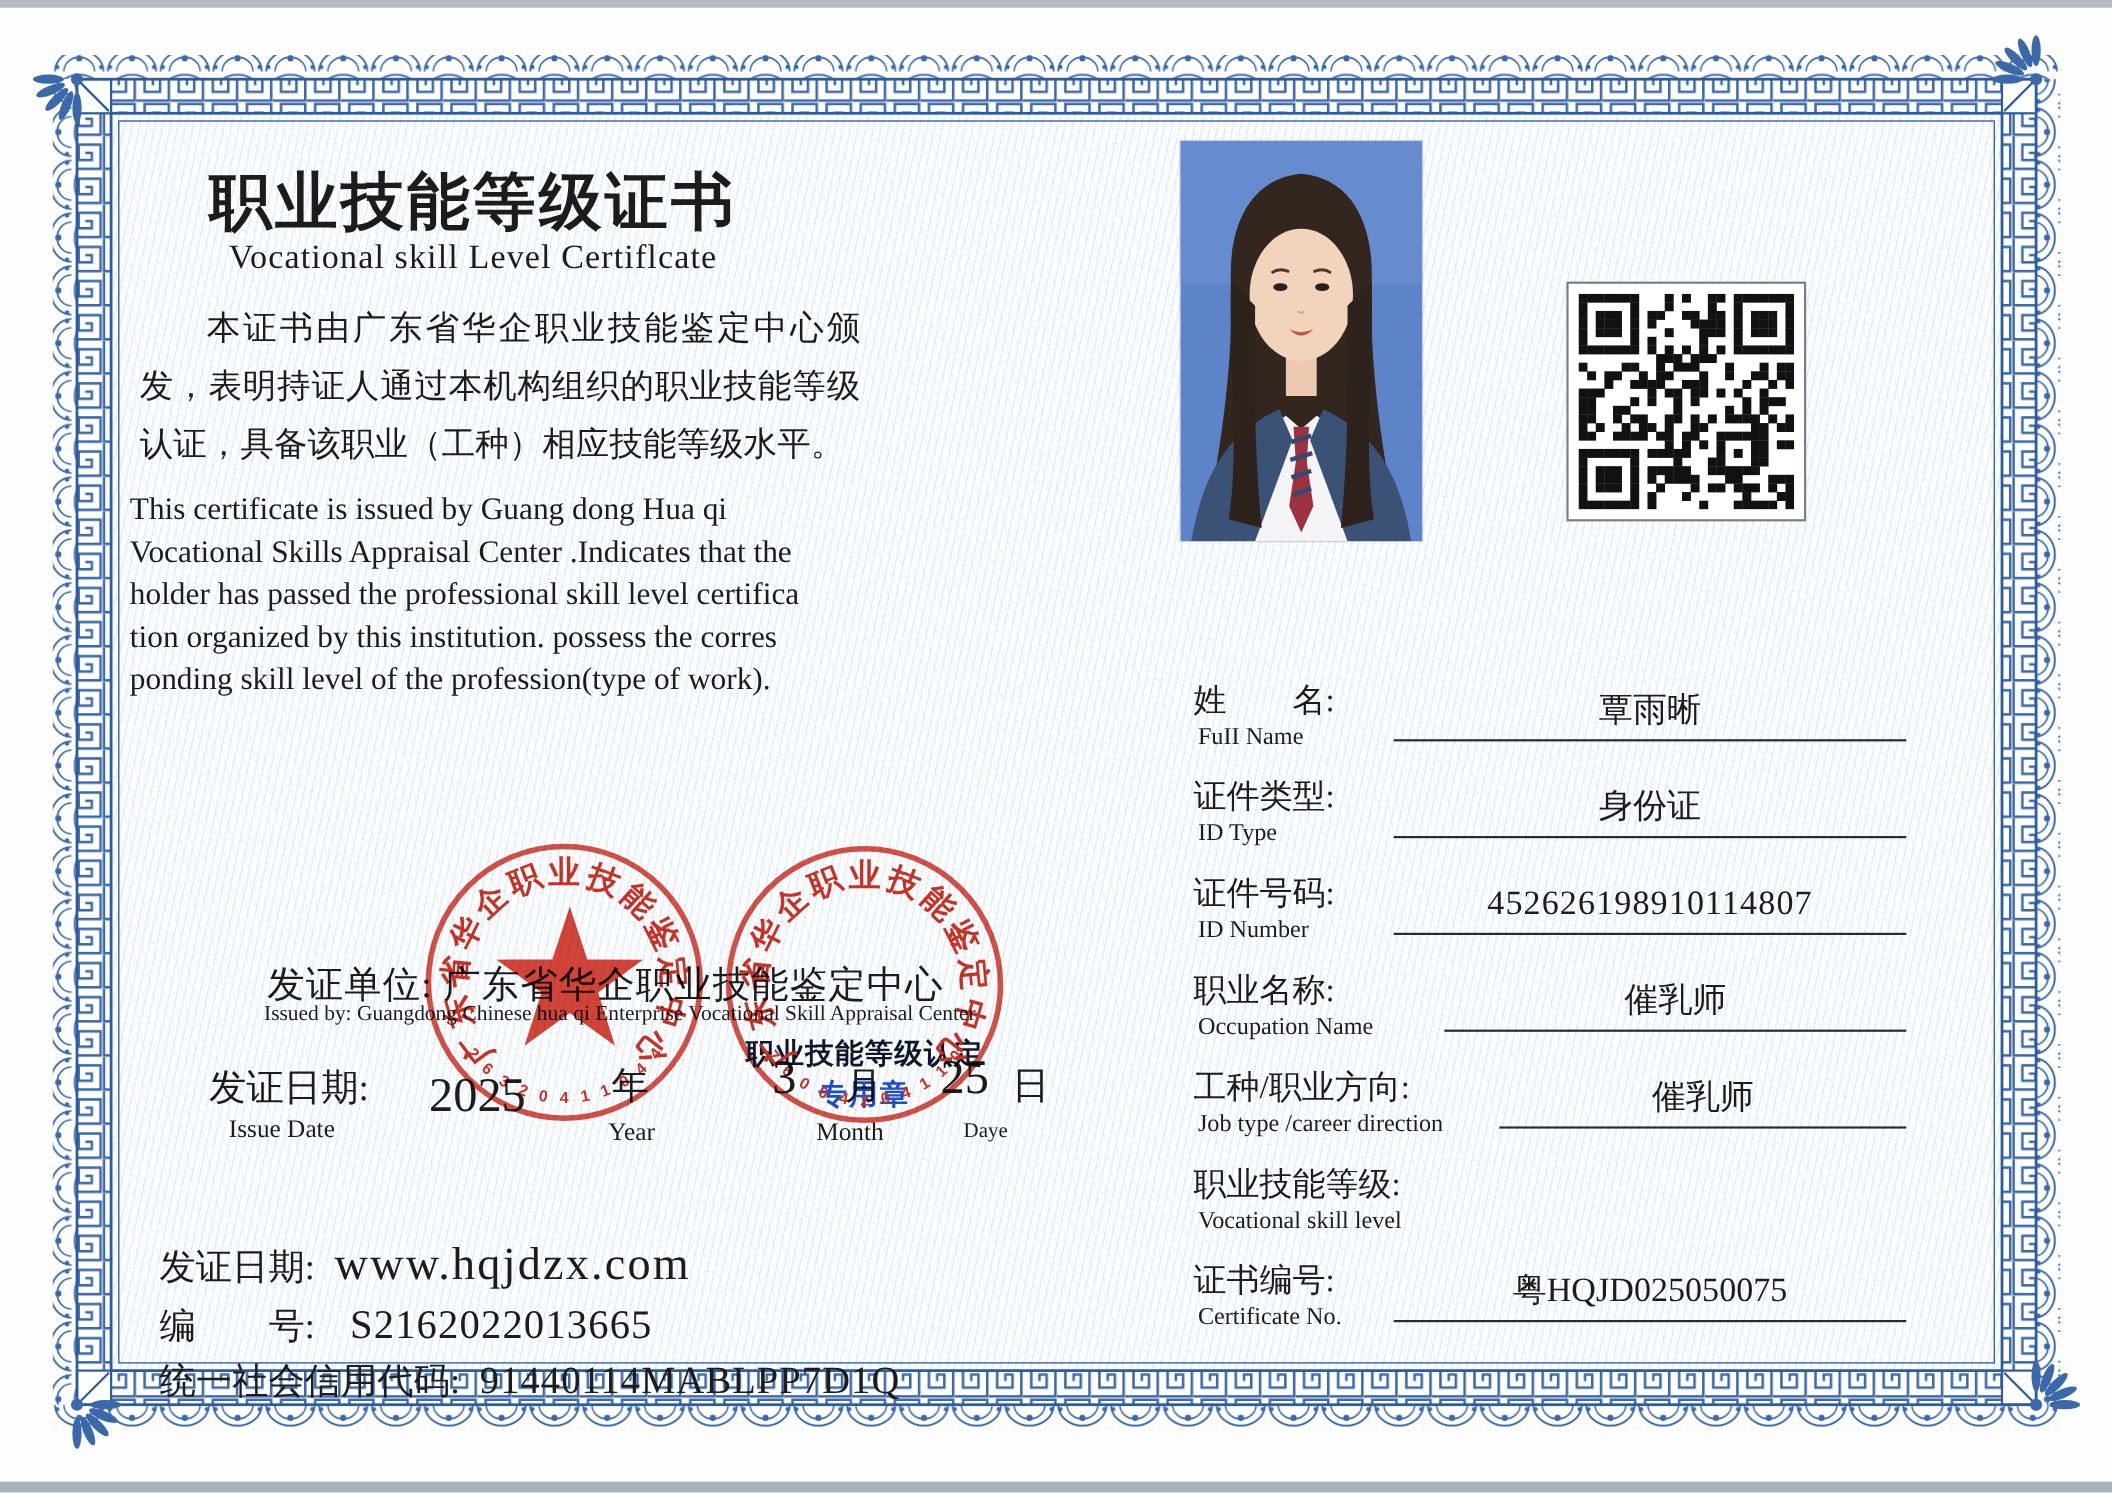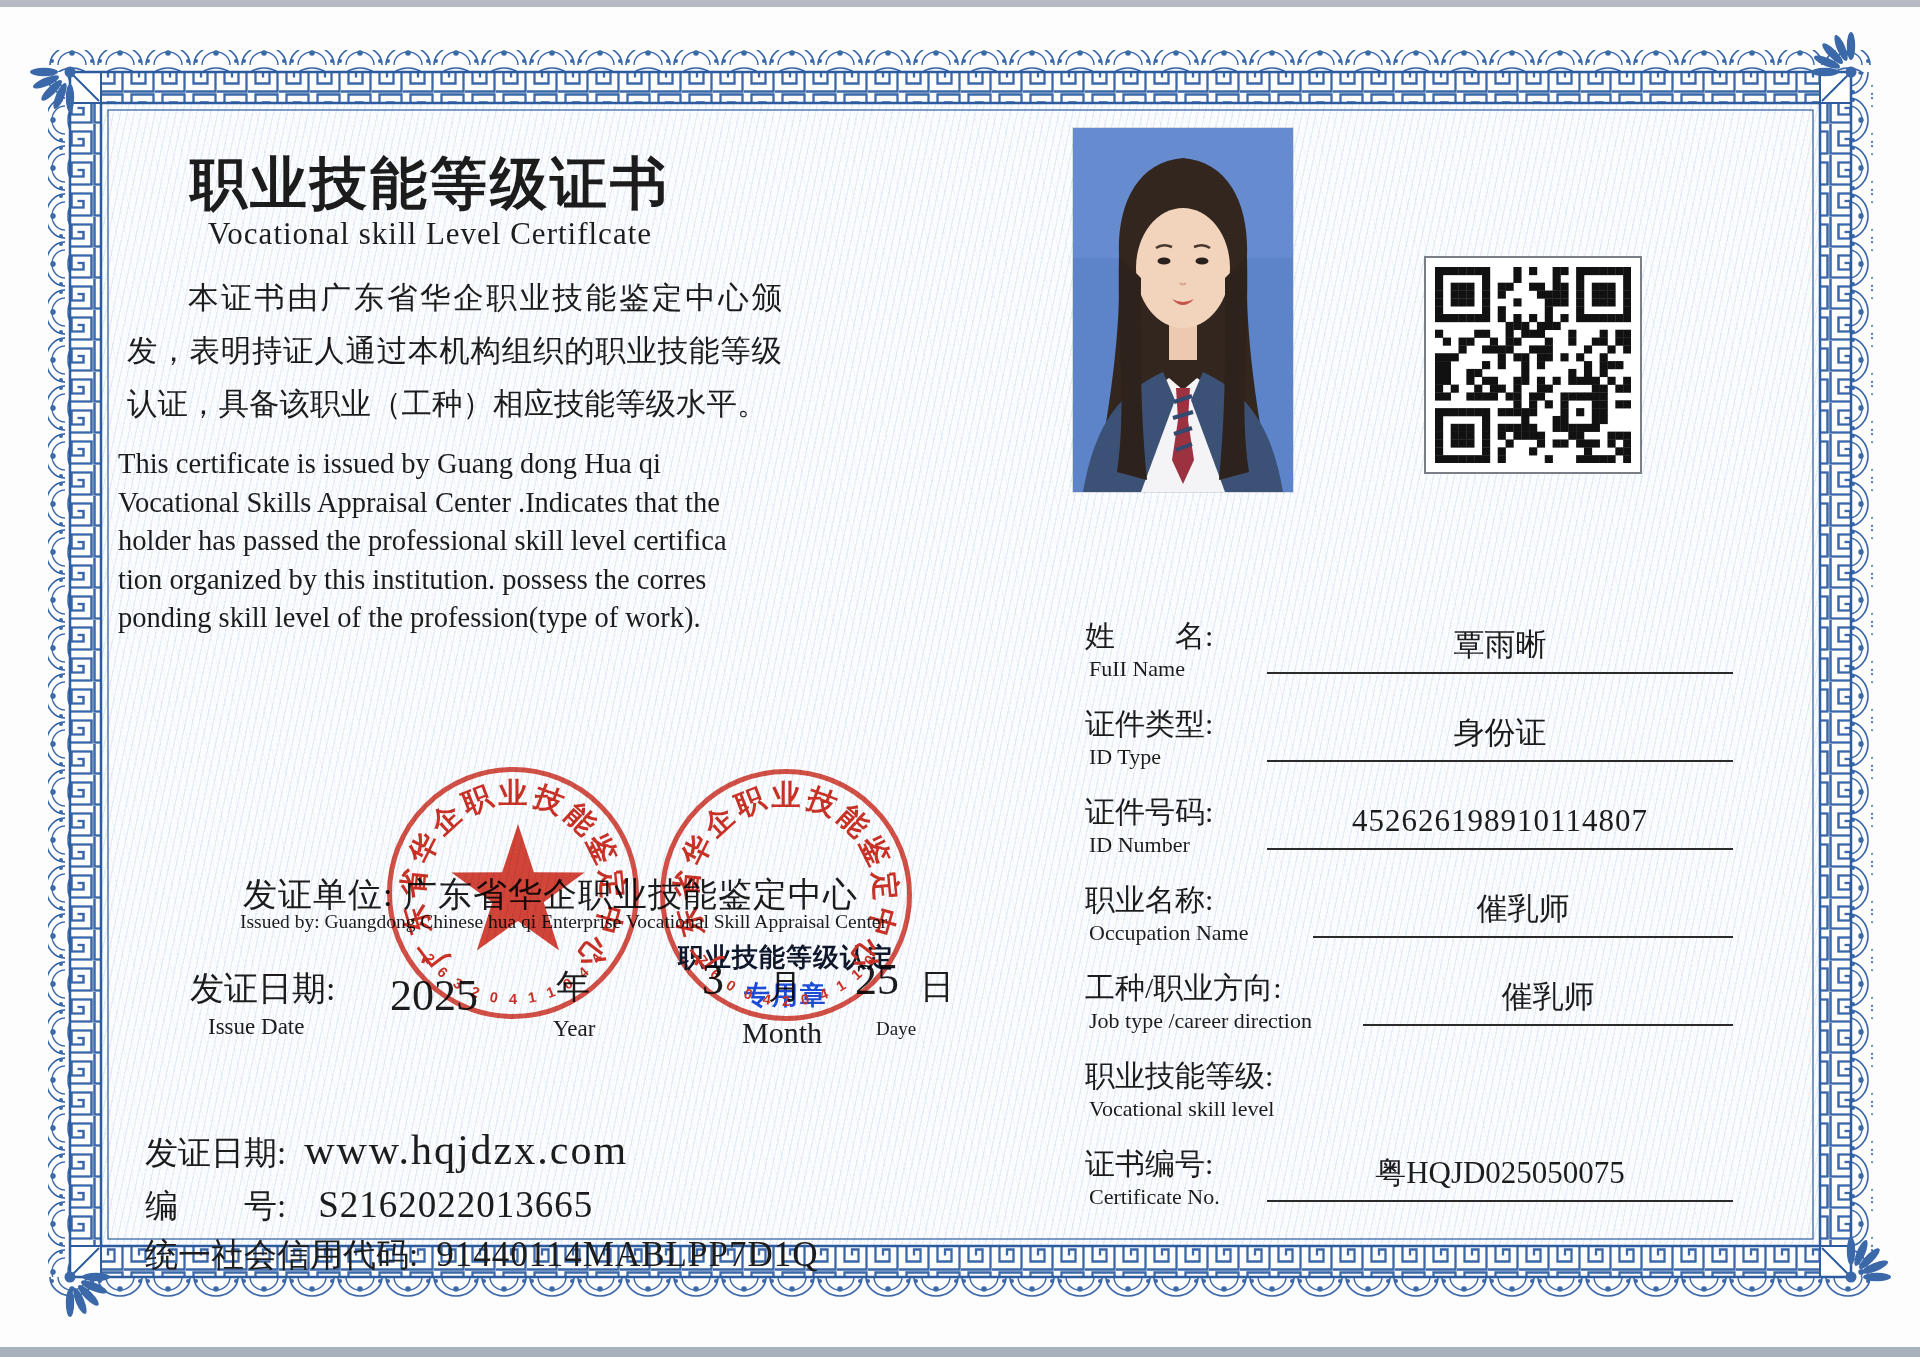--- a/index.html
+++ b/index.html
@@ -144,21 +144,21 @@
   </div>
   <div class="abs issuer-en">Issued by: Guangdong Chinese hua qi Enterprise Vocational Skill Appraisal Center</div>
 
   <div class="abs" style="left:190px;top:966px;font-size:34px;font-family:'Liberation Serif',serif;">发证日期:</div>
   <div class="abs serif" style="left:208px;top:1014px;font-size:23px;">Issue Date</div>
   <div class="abs dt" style="left:390px;top:970px;font-size:44px;">2025</div>
   <div class="abs" style="left:556px;top:964px;font-size:34px;font-family:'Liberation Serif',serif;">年</div>
   <div class="abs serif" style="left:553px;top:1016px;font-size:23px;">Year</div>
   <div class="abs dt" style="left:702px;top:954px;font-size:44px;">3</div>
   <div class="abs" style="left:768px;top:964px;font-size:34px;font-family:'Liberation Serif',serif;">月</div>
-  <div class="abs serif" style="left:742px;top:1016px;font-size:30px;">Month</div>
+  <div class="abs serif" style="left:742px;top:1016px;font-size:23px;">Month</div>
   <div class="abs dt" style="left:855px;top:954px;font-size:44px;">25</div>
   <div class="abs" style="left:920px;top:964px;font-size:34px;font-family:'Liberation Serif',serif;">日</div>
   <div class="abs serif" style="left:876px;top:1018px;font-size:19px;">Daye</div>
 
   <div class="abs footer-line" style="top:1082px;">
     <span class="f-label">发证日期:</span>
     <span class="f-val" style="font-size:42px;letter-spacing:2px;">www.hqjdzx.com</span>
   </div>
   <div class="abs footer-line" style="top:1139px;gap:32px;">
     <span class="f-label">编　　号:</span>

